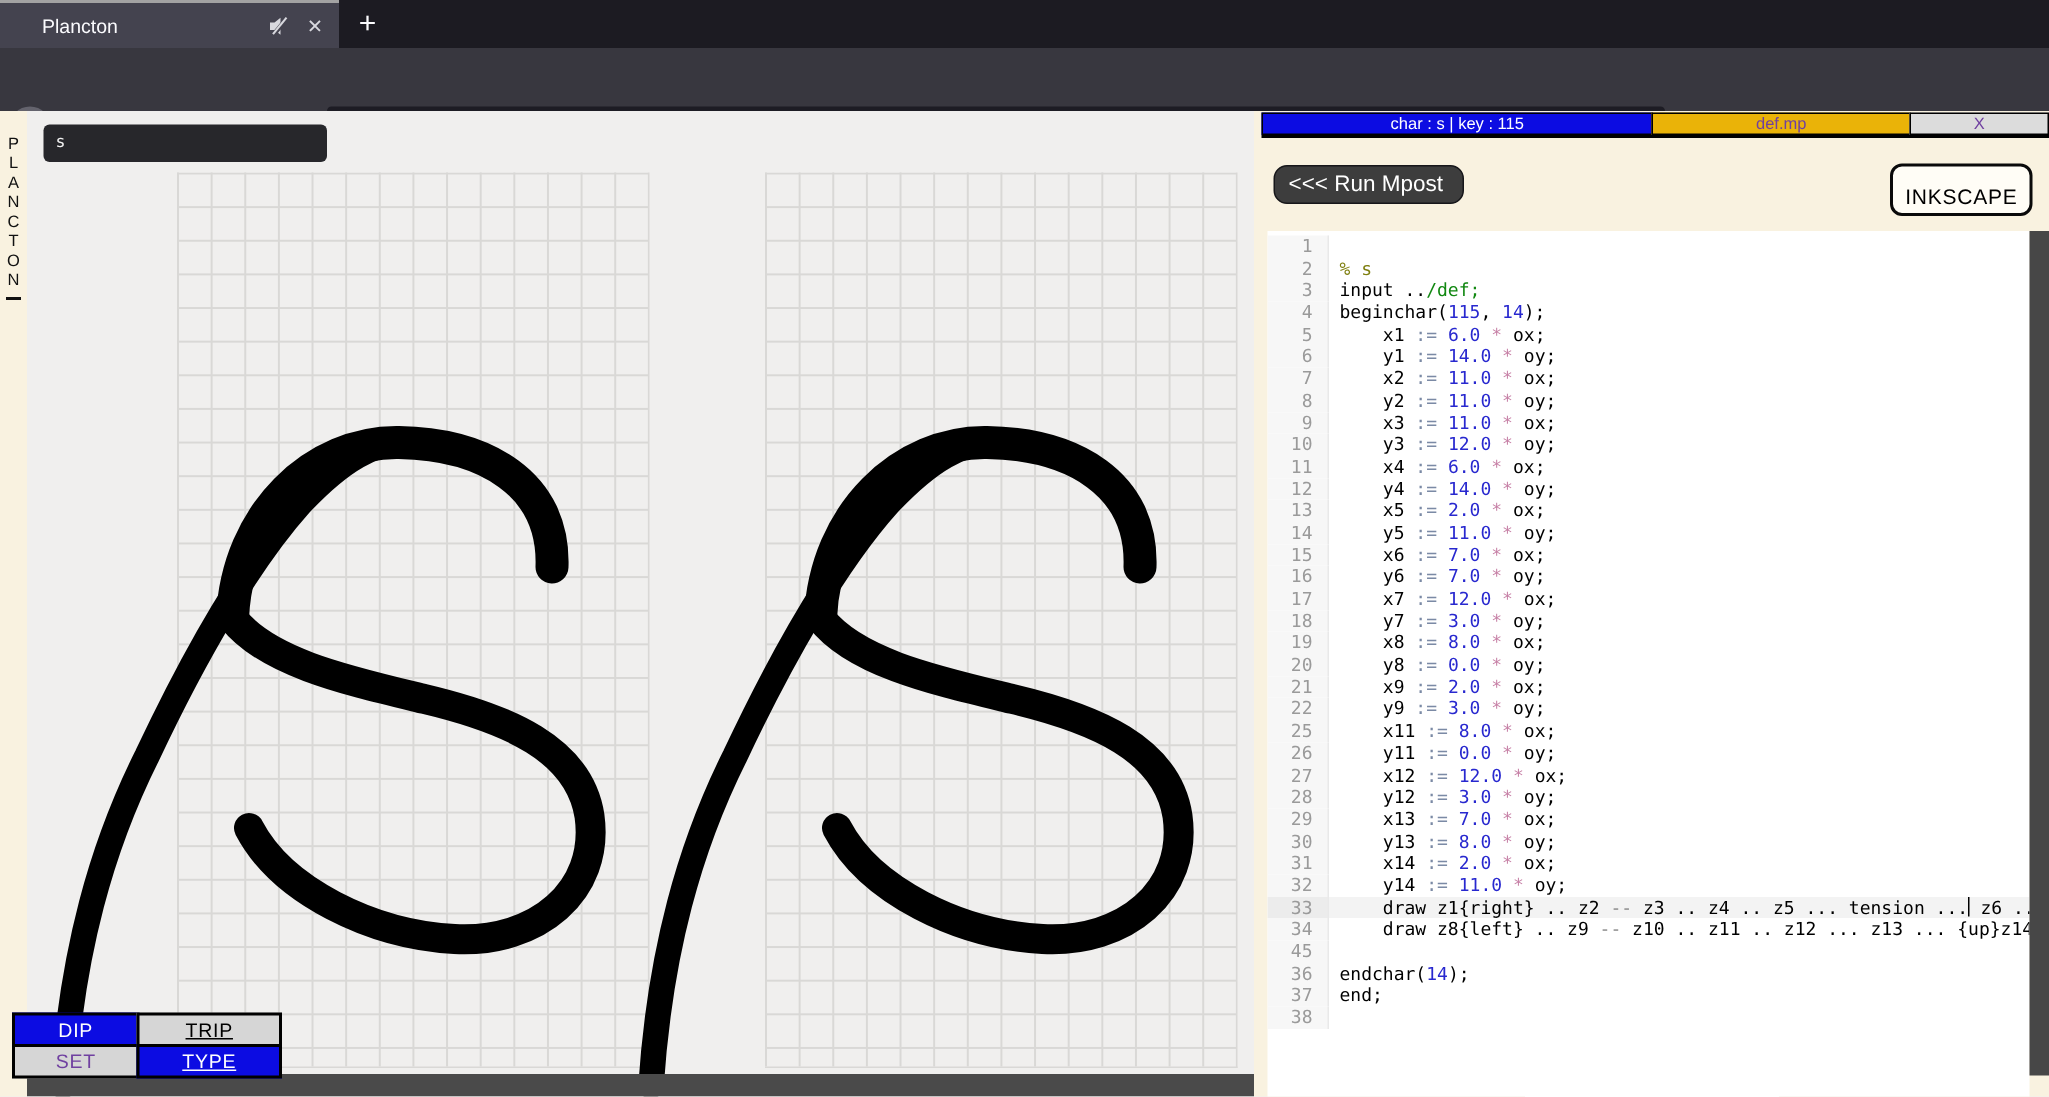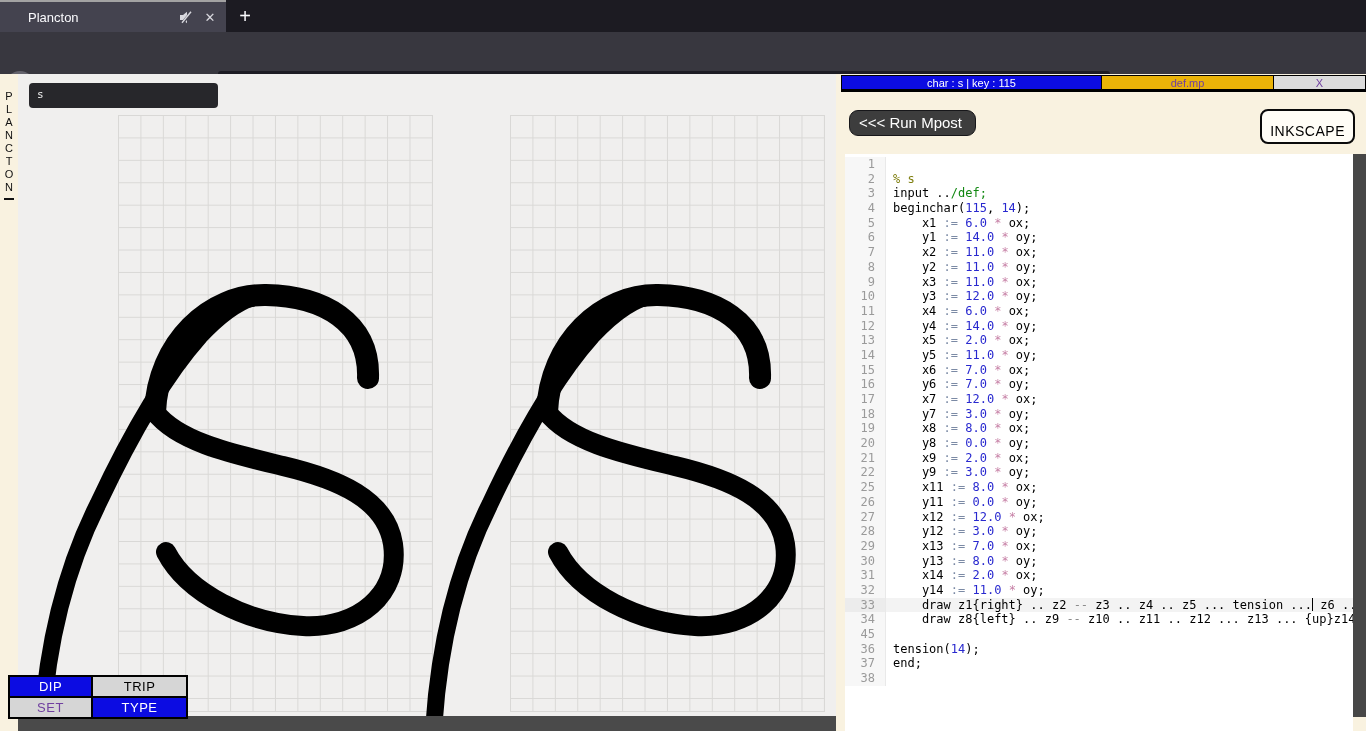--- a/index.html
+++ b/index.html
@@ -58,21 +58,21 @@
   #canvas-bottom-bar { position:absolute; left:0; top:642px; width:818px; height:15px; background:#4a4a4a; }
   #char-input { position:absolute; left:11px; top:9px; width:189px; height:25px; background:#27272b;
       border:none; border-radius:4px; color:#f2f2f2; font-size:11px;
       font-family:"DejaVu Sans Mono",monospace; padding:0 0 2px 8px; }
 
   
   #corner-buttons { position:absolute; left:8px; top:675px; display:grid;
       grid-template-columns:85px 95px; }
   .cbtn { height:23px; border:2px solid #000; font-size:13px; display:flex; align-items:center;
           justify-content:center; letter-spacing:0.5px; }
-  .cbtn.c2 { margin-left:-2px; } .cbtn.r2 { margin-top:-2px; }
+  .cbtn.c2 { margin-left:-2px;text-decoration:underline; } .cbtn.r2 { margin-top:-2px; }
   .cbtn.blue { background:#0c0ce2; color:#fff; }
   .cbtn.gray { background:#d6d6d6; color:#000; }
   .cbtn.gray-purple { background:#d6d6d6; color:#7040a0; }
 
   
   #panel { position:absolute; left:836px; top:74px; width:530px; height:657px; background:#f9f2e0; }
   #panel-tabs { position:absolute; left:5px; right:0; top:1px; height:17px; display:flex;
                 border-bottom:2px solid #000; }
   .ptab { border:1px solid #000; font-size:11px; display:flex; align-items:center; justify-content:center; }
   .ptab + .ptab { margin-left:-1px; }
@@ -328,21 +328,21 @@
       <div class="cl">
         <div class="ln">34</div>
         <div class="lc"><span class="tk-p">    draw z8{left} .. z9 </span><span class="tk-d">--</span><span class="tk-p"> z10 .. z11 .. z12 ... z13 ... {up}z14;</span></div>
       </div>
       <div class="cl">
         <div class="ln">45</div>
         <div class="lc"></div>
       </div>
       <div class="cl">
         <div class="ln">36</div>
-        <div class="lc"><span class="tk-p">tension(</span><span class="tk-n">14</span><span class="tk-p">);</span></div>
+        <div class="lc"><span class="tk-p">endchar(</span><span class="tk-n">14</span><span class="tk-p">);</span></div>
       </div>
       <div class="cl">
         <div class="ln">37</div>
         <div class="lc"><span class="tk-p">end;</span></div>
       </div>
       <div class="cl">
         <div class="ln">38</div>
         <div class="lc"></div>
       </div>
     </div>

